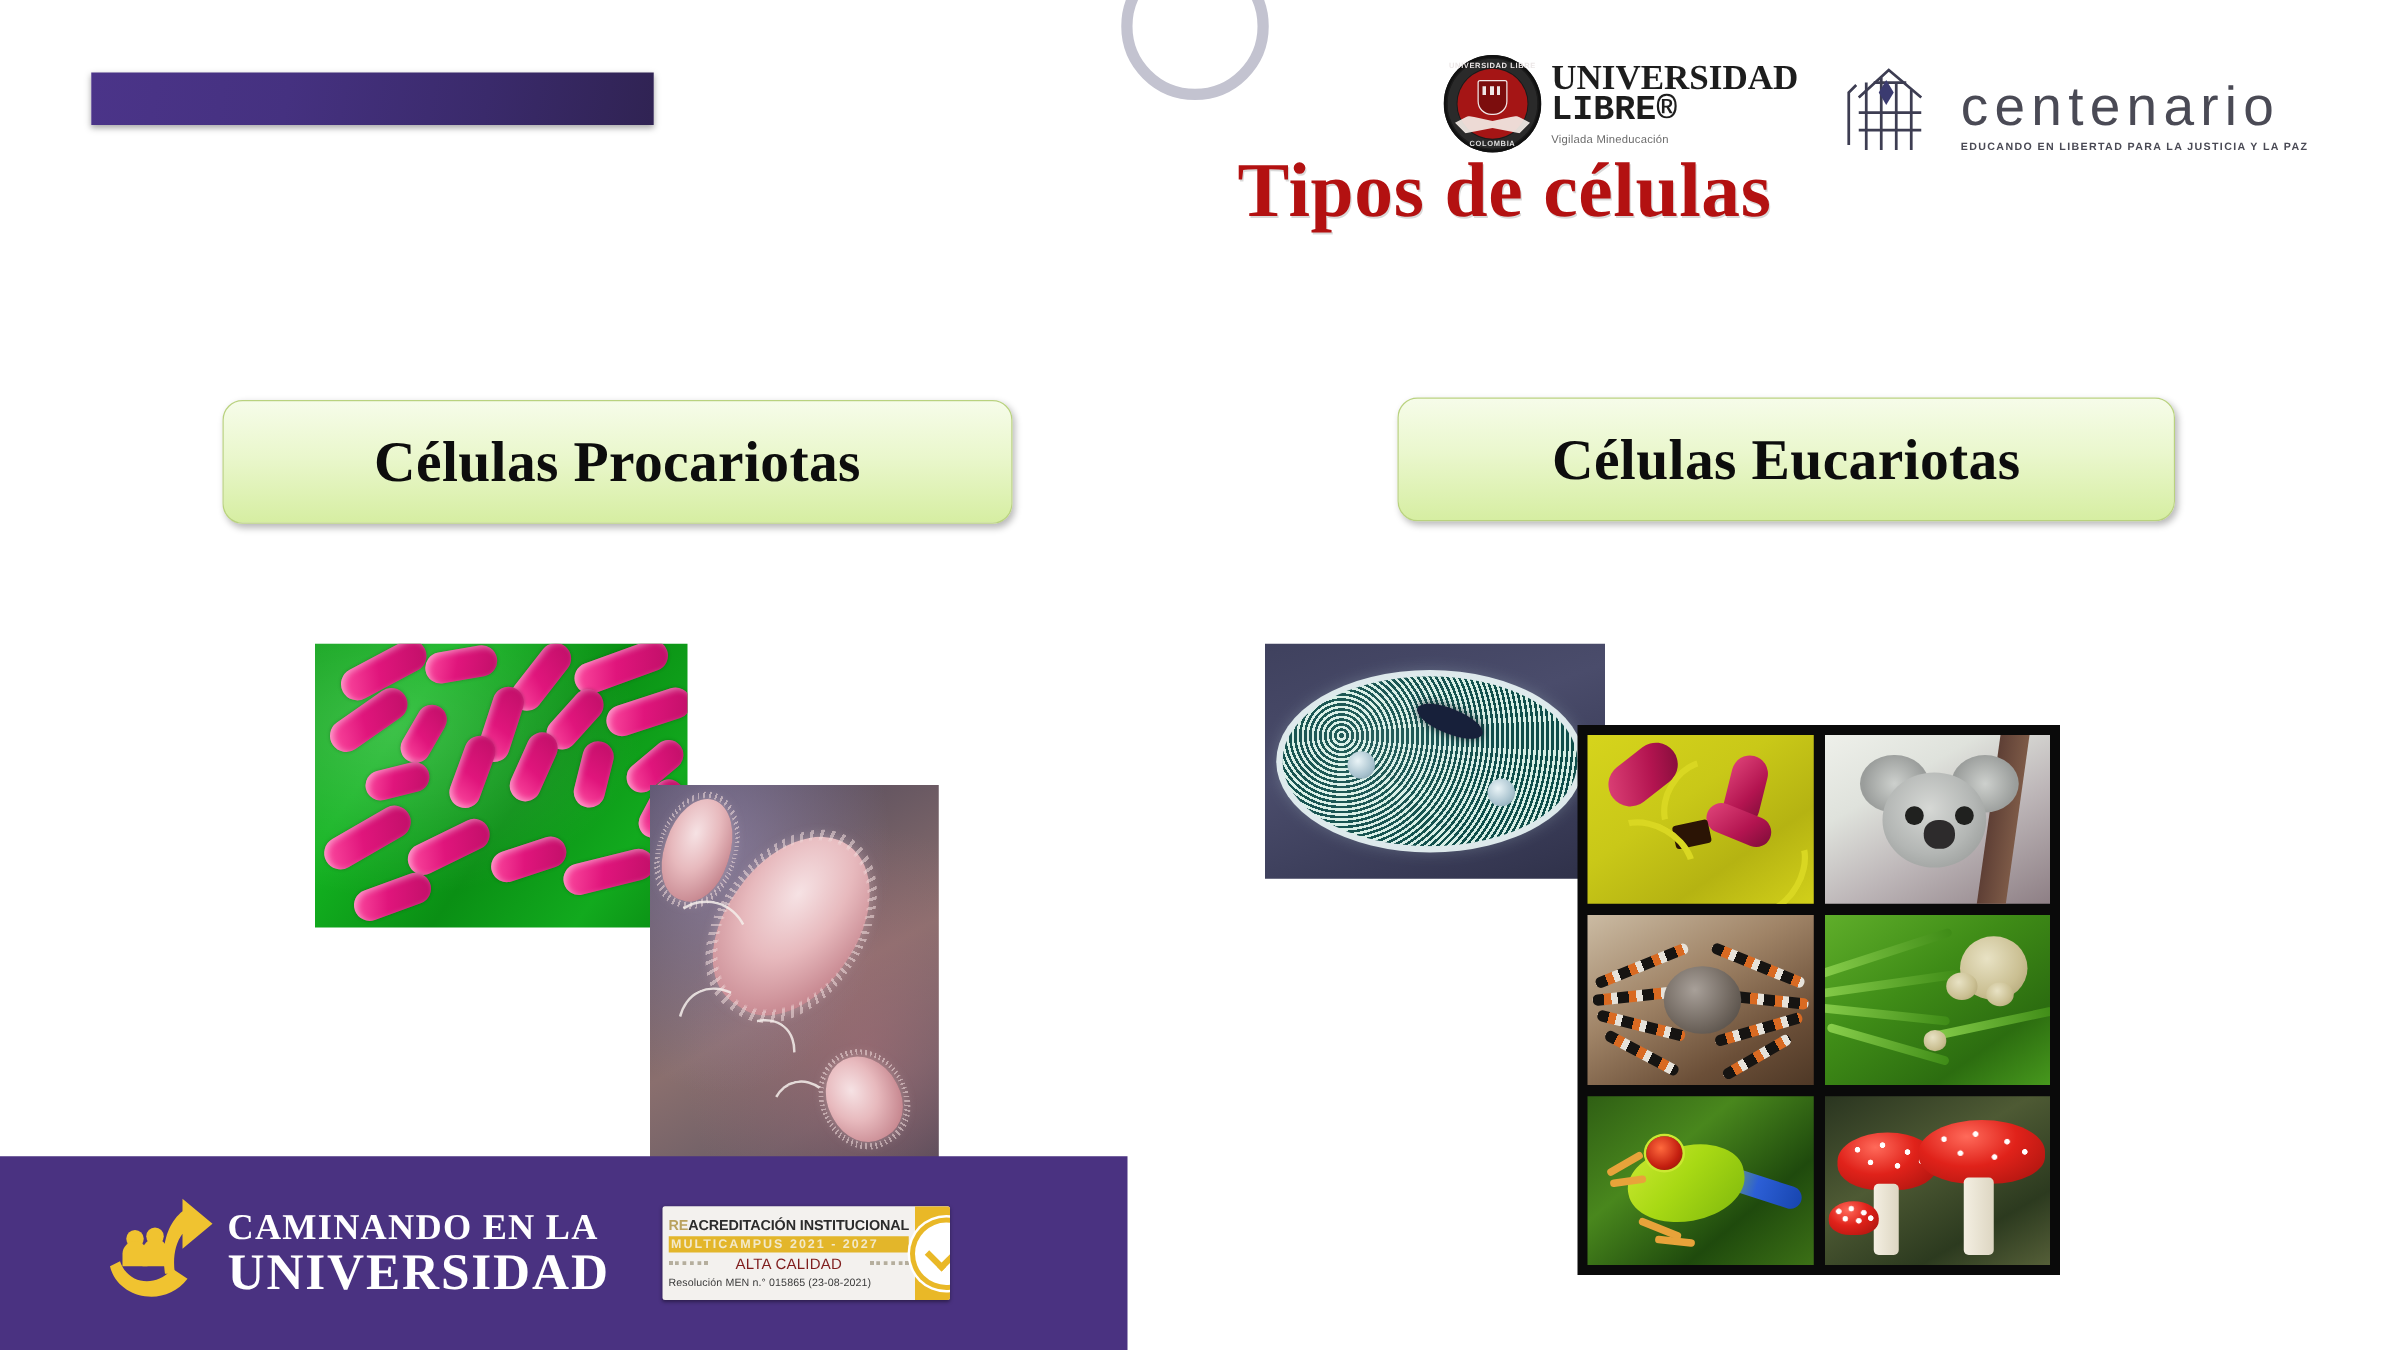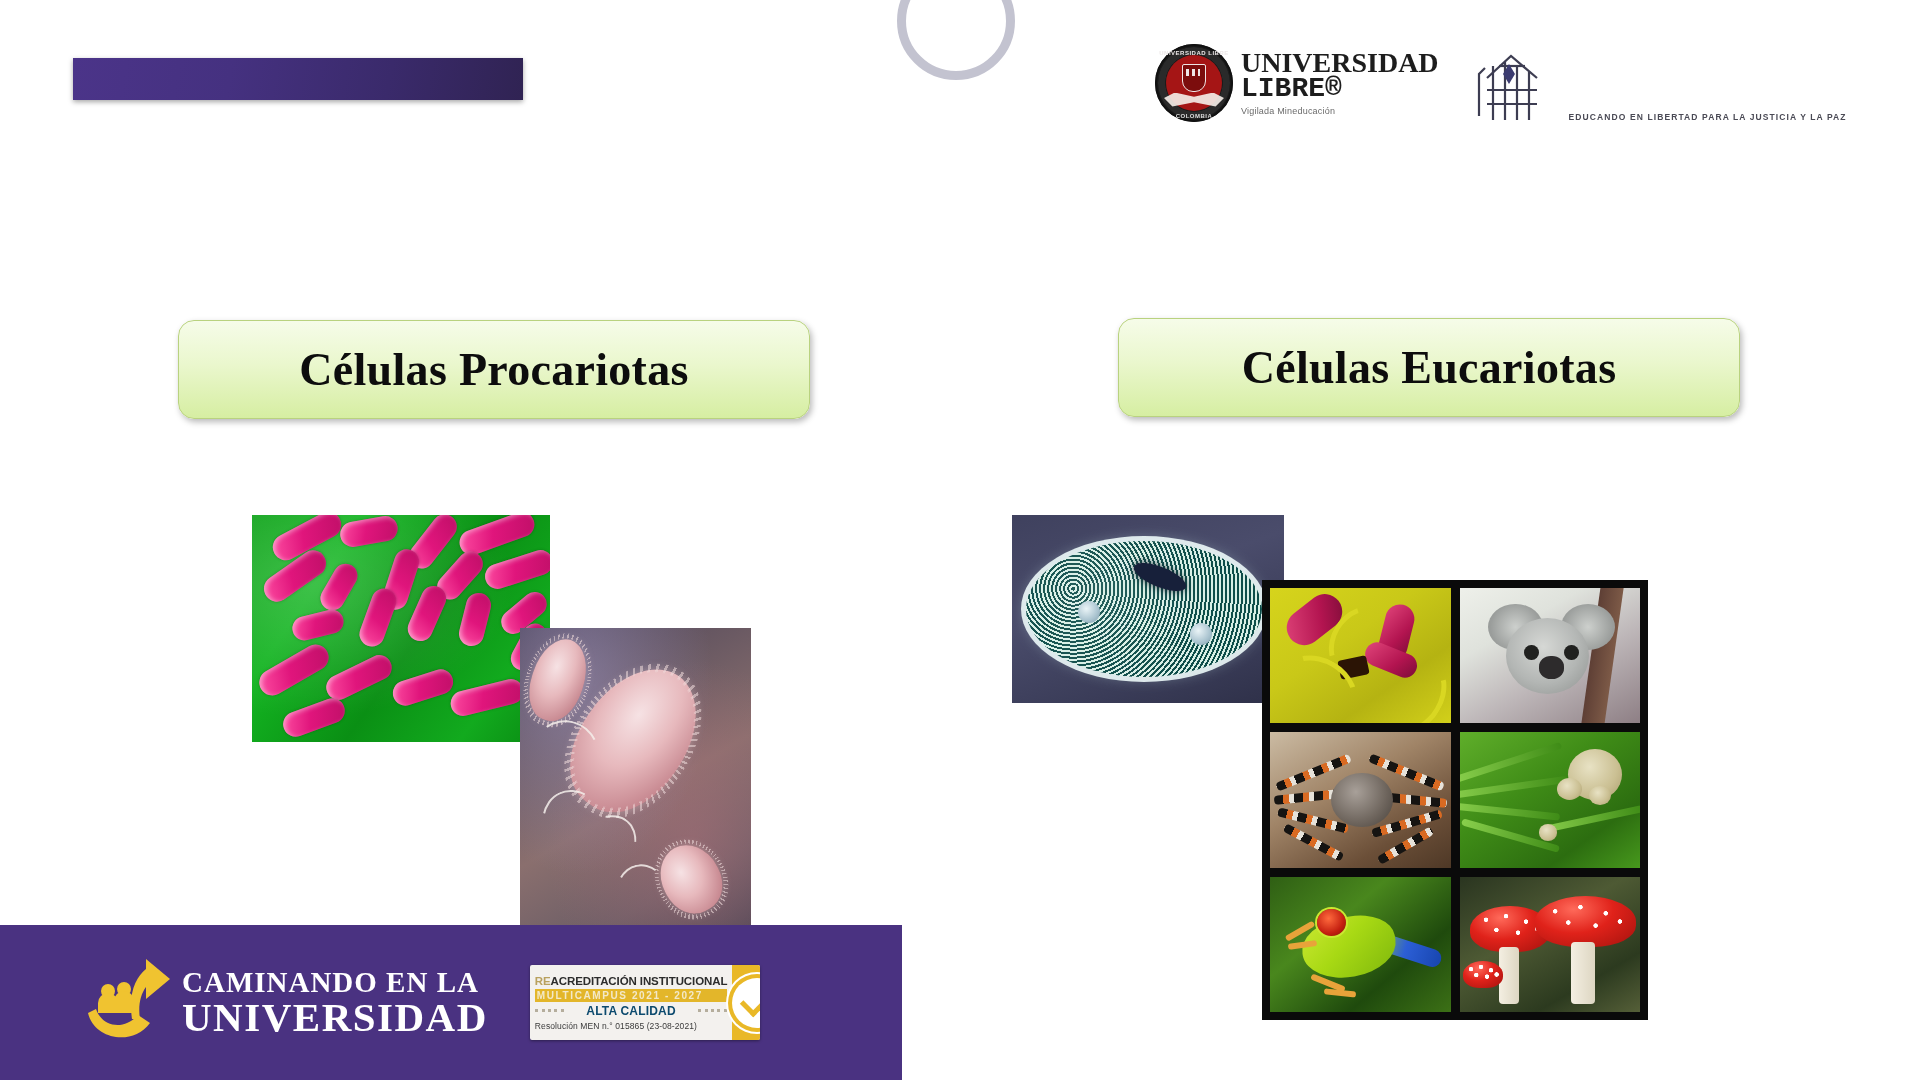--- a/index.html
+++ b/index.html
@@ -256,21 +256,21 @@
   .acc-badge{
     margin-left:42px;width:230px;height:75px;background:#f3f1ee;
     display:flex;align-items:stretch;border-radius:2px;overflow:hidden;
     box-shadow:0 1px 3px rgba(0,0,0,.4);
   }
   .acc-left{flex:1;display:flex;flex-direction:column;justify-content:center;padding:4px 5px;}
   .acc-l1{font-family:"Liberation Sans",sans-serif;font-size:11.5px;font-weight:bold;color:#2c2c2c;letter-spacing:-.1px;white-space:nowrap;}
   .acc-l1 .re{color:#b9a15e;}
   .acc-l2{background:#e3b62a;color:#f3e9c9;font-family:"Liberation Sans",sans-serif;
           font-size:10px;font-weight:bold;letter-spacing:1.6px;margin:2px 0;padding:1px 2px;white-space:nowrap;}
-  .acc-l3{font-family:"Liberation Sans",sans-serif;font-size:12px;font-weight:bold;color:#0c4a6e;
+  .acc-l3{font-family:"Liberation Sans",sans-serif;font-size:12px;font-weight:normal;color:#7f1d1d;
           text-align:center;letter-spacing:.2px;display:flex;align-items:center;gap:22px;justify-content:center;}
   .acc-dots{flex:1;height:0;border-top:3px dotted #b5ae9d;}
   .acc-l4{font-family:"Liberation Sans",sans-serif;font-size:8.5px;color:#3a3a3a;letter-spacing:.1px;
           margin-top:3px;white-space:nowrap;}
   .acc-right{width:68px;background:#e9b827;display:flex;align-items:center;justify-content:center;}
   .acc-seal{width:50px;height:50px;border-radius:50%;background:#fff;position:relative;
             display:flex;align-items:center;justify-content:center;
             box-shadow:0 0 0 4px #e9b827, 0 0 0 6px #fff;}
   .acc-seal .chk{width:26px;height:14px;border-left:5px solid #e9b827;border-bottom:5px solid #e9b827;
                  transform:rotate(-45deg);margin-top:-6px;}
@@ -310,25 +310,27 @@
             <path d="M18 76 L18 22 M30 76 L30 18 M42 76 L42 22 M54 76 L54 28"></path>
             <path d="M12 34 L36 12 L62 34"></path>
             <path d="M12 46 L62 46"></path>
             <path d="M12 60 L62 60"></path>
             <path d="M24 22 L50 22"></path>
           </g>
           <path d="M34 20 L40 30 L34 40 L28 30 Z" fill="#3b3b70"></path>
         </svg>
       </div>
       <div class="cent-word">
+        <div class="cw">centenario</div>
         <div class="ct">EDUCANDO EN LIBERTAD PARA LA JUSTICIA Y LA PAZ</div>
       </div>
     </div>
   </div>
 
+  <div class="title">Tipos de células</div>
 
   <div class="label-box" id="box-pro">
     <span>Células Procariotas</span>
   </div>
   <div class="label-box" id="box-euc">
     <span>Células Eucariotas</span>
   </div>
 
   <div class="img" id="img-bacilli">
     <div class="rod" style="left:18px;top:8px;width:74px;height:26px;transform:rotate(-28deg);"></div>

